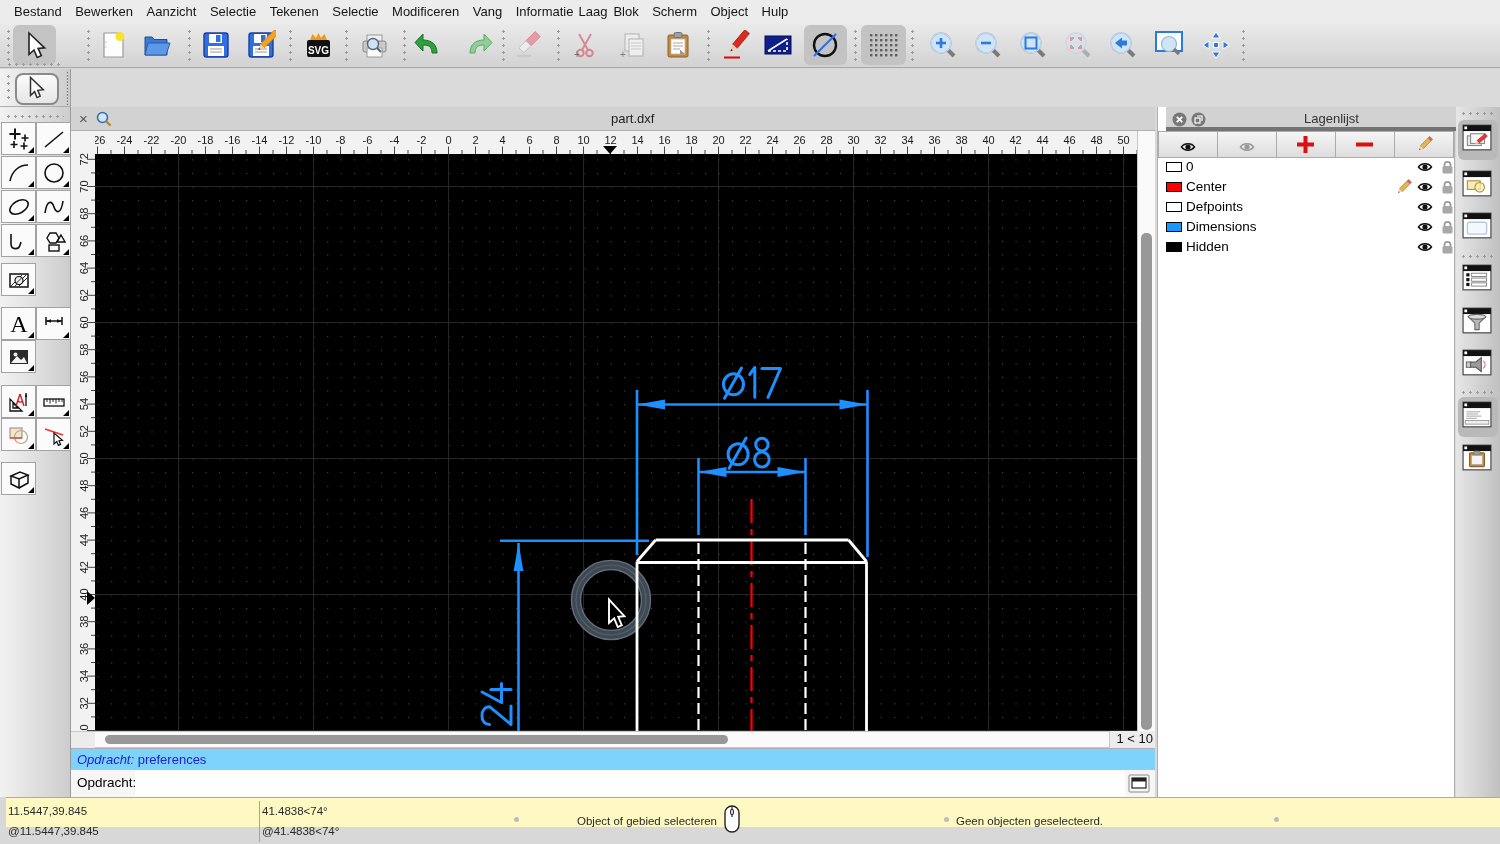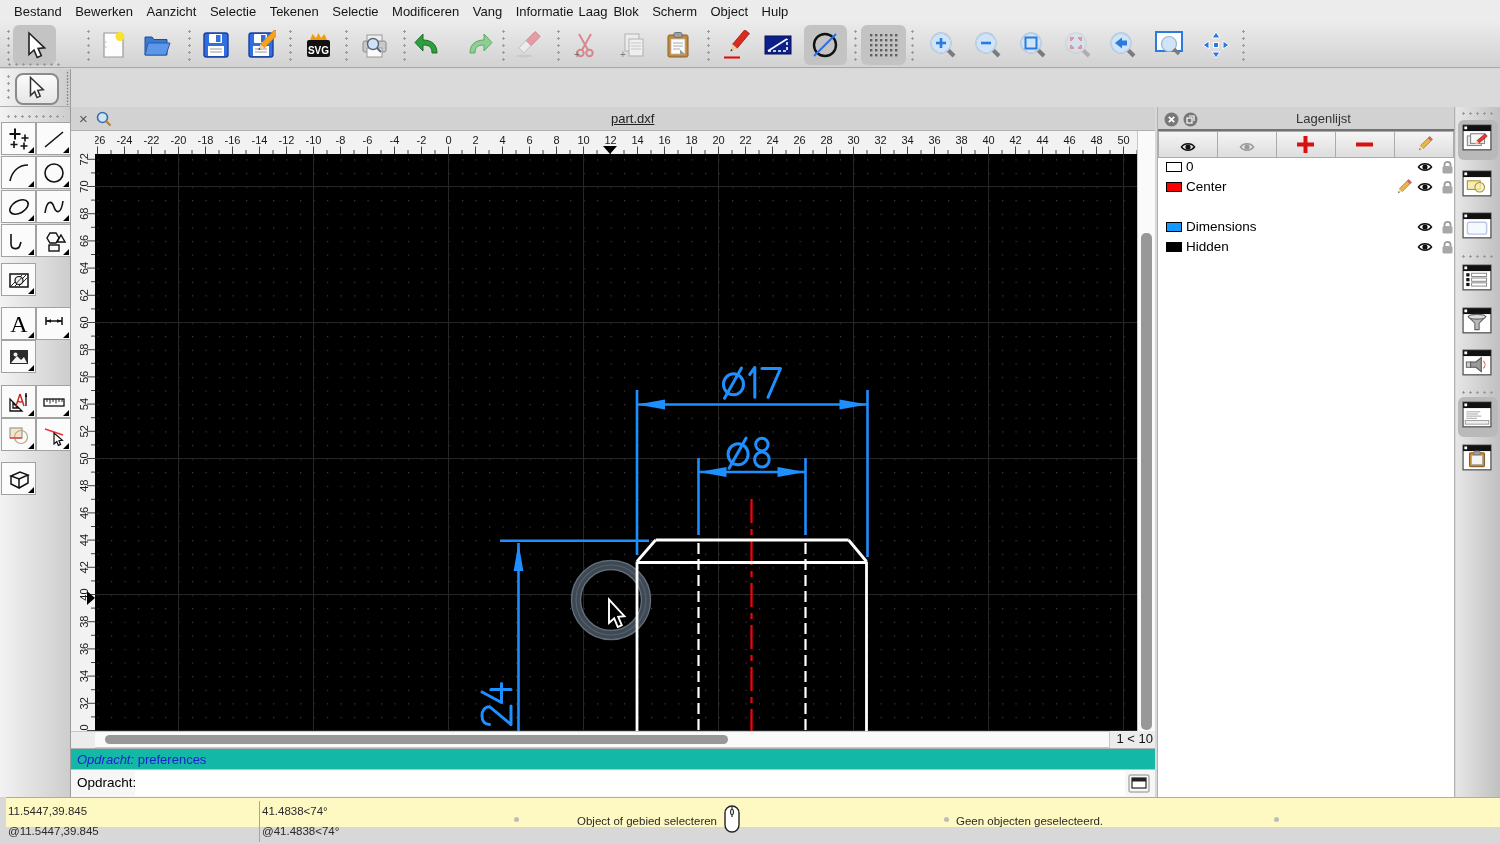--- a/index.html
+++ b/index.html
@@ -34,26 +34,26 @@
   #rulercorner { position:absolute; left:71px; top:131px; width:24px; height:23px; background:#f2f2f2; }
   
   #canvas { position:absolute; left:95px; top:154px; width:1042px; height:577px; background:#000; }
   
   #hscroll { position:absolute; left:95px; top:731px; width:1015px; height:17px; background:#fafafa; border:1px solid #c8c8c8; border-left:none; }
   #hthumb { position:absolute; left:10px; top:3px; width:623px; height:9px; background:#989898; border-radius:4.5px; }
   #vscroll { position:absolute; left:1137px; top:131px; width:18px; height:600px; background:#fafafa; border-left:1px solid #c8c8c8; }
   #vthumb { position:absolute; left:3px; top:102px; width:11px; height:497px; background:#989898; border-radius:5px; }
   #pageind { position:absolute; left:1110px; top:731px; width:45px; height:17px; background:#ececec; font-size:13px; color:#111; text-align:right; line-height:16px; padding-right:2px; }
   
-  #cmdhist { position:absolute; left:71px; top:748px; width:1084px; height:21px; background:#14b8a6; border-top:1px solid #b0b0b0; font-size:13px; color:#2020d0; line-height:22px; padding-left:6px; }
+  #cmdhist { position:absolute; left:71px; top:748px; width:1084px; height:21px; background:#7dd3fc; border-top:1px solid #b0b0b0; font-size:13px; color:#2020d0; line-height:22px; padding-left:6px; }
   #cmdrow { position:absolute; left:71px; top:769px; width:1084px; height:28px; background:#f6f6f6; border-top:1px solid #c0c0c0; font-size:13.5px; }
   #cmdinput { position:absolute; left:64px; top:1px; right:30px; bottom:1px; background:#fff; }
   
   #rpanel { position:absolute; left:1157px; top:107px; width:298px; height:690px; background:#fff; border-left:1px solid #b0b0b0; border-right:1px solid #b0b0b0; }
-  #rtitle { position:absolute; left:0; top:0; width:100%; height:24px; background:#d2d2d2; border-bottom:2px solid #737373; font-size:13px; color:#333; }
+  #rtitle { position:absolute; left:8px; top:0; width:100%; height:24px; background:#d2d2d2; border-bottom:4px solid #737373; font-size:13px; color:#333; }
   #rtools { position:absolute; left:0; top:24px; width:100%; height:27px; background:linear-gradient(#f6f6f6,#dcdcdc); display:flex; }
   #rtools .rb { flex:1; border:1px solid #ababab; border-left:none; position:relative; }
   #rtools .rb:first-child { border-left:1px solid #ababab; }
   .lrow { position:absolute; left:0; width:100%; height:20px; font-size:13.5px; color:#000; }
   .swatch { position:absolute; left:8px; top:5px; width:16px; height:10px; border:1.2px solid #000; }
   
   #dock { position:absolute; left:1456px; top:107px; width:44px; height:690px; background:linear-gradient(90deg,#e6e6e6,#c0c0c0); }
   .dockbtn { position:absolute; left:6px; width:34px; height:34px; z-index:2; }
   .docksel { position:absolute; left:2px; width:40px; height:40px; background:#b9b9b9; border-radius:6px; z-index:1; }
   
@@ -461,21 +461,21 @@
         <div class="tri"></div>
       </div>
     </div>
 
   <div id="tabbar">
     <span style="position:absolute;left:8px;top:3px;color:#555;font-size:15px">×</span>
     <span style="position:absolute;left:25px;top:4px"><svg width="16" height="16" viewBox="0 0 16 16">
           <circle cx="6.5" cy="6.5" r="5" fill="#cfe4f7" stroke="#3a6ea8" stroke-width="1.6"></circle>
           <line x1="10" y1="10" x2="14.5" y2="14.5" stroke="#b5822a" stroke-width="2.2"></line>
         </svg></span>
-      <span style="position:absolute;left:540px;top:4px;text-decoration:underline;">part.dxf</span>
+      <span style="position:absolute;left:540px;top:4px;">part.dxf</span>
   </div>
 
   <div style="position:absolute;left:0;top:106px;width:71px;height:1px;background:#adadad"></div>
     <div id="rulercorner"></div>
   <div id="hruler"><svg width="1042" height="23" font-family="Liberation Sans, sans-serif" font-size="11" fill="#1a1a1a">
         <rect width="1042" height="23" fill="#f2f2f2"></rect>
         <g stroke="#444" stroke-width="1">
           <line x1="2.5" y1="15.5" x2="2.5" y2="23"></line>
           <line x1="16.0" y1="19" x2="16.0" y2="23"></line>
           <line x1="29.5" y1="15.5" x2="29.5" y2="23"></line>
@@ -857,20 +857,32 @@
           </svg></span>
         <span style="position:absolute;left:259px;top:4px"><svg width="16" height="12" viewBox="0 0 16 12">
             <path d="M 1.5,6 C 4.5,1.8 11.5,1.8 14.5,6 C 11.5,10.2 4.5,10.2 1.5,6 Z" fill="none" stroke="#111" stroke-width="1.5"></path>
             <circle cx="8" cy="6" r="2.6" fill="#111"></circle>
           </svg></span>
         <span style="position:absolute;left:283px;top:3px"><svg width="13" height="14" viewBox="0 0 13 14">
             <path d="M 3.5,6 L 3.5,4.5 C 3.5,1 9.5,1 9.5,4.5 L 9.5,6" fill="none" stroke="#9a9a9a" stroke-width="1.8"></path>
             <rect x="1.5" y="6" width="10" height="7.5" rx="1.5" fill="#a8a8a8"></rect>
           </svg></span>
       </div>
+    <div class="lrow" style="top:90px;">
+        <div class="swatch" style="background:#fff"></div>
+        <span style="position:absolute;left:28px;top:2px">Defpoints</span>
+        <span style="position:absolute;left:259px;top:4px"><svg width="16" height="12" viewBox="0 0 16 12">
+            <path d="M 1.5,6 C 4.5,1.8 11.5,1.8 14.5,6 C 11.5,10.2 4.5,10.2 1.5,6 Z" fill="none" stroke="#111" stroke-width="1.5"></path>
+            <circle cx="8" cy="6" r="2.6" fill="#111"></circle>
+          </svg></span>
+        <span style="position:absolute;left:283px;top:3px"><svg width="13" height="14" viewBox="0 0 13 14">
+            <path d="M 3.5,6 L 3.5,4.5 C 3.5,1 9.5,1 9.5,4.5 L 9.5,6" fill="none" stroke="#9a9a9a" stroke-width="1.8"></path>
+            <rect x="1.5" y="6" width="10" height="7.5" rx="1.5" fill="#a8a8a8"></rect>
+          </svg></span>
+      </div>
     <div class="lrow" style="top:110px;">
         <div class="swatch" style="background:#1499ff"></div>
         <span style="position:absolute;left:28px;top:2px">Dimensions</span>
         <span style="position:absolute;left:259px;top:4px"><svg width="16" height="12" viewBox="0 0 16 12">
             <path d="M 1.5,6 C 4.5,1.8 11.5,1.8 14.5,6 C 11.5,10.2 4.5,10.2 1.5,6 Z" fill="none" stroke="#111" stroke-width="1.5"></path>
             <circle cx="8" cy="6" r="2.6" fill="#111"></circle>
           </svg></span>
         <span style="position:absolute;left:283px;top:3px"><svg width="13" height="14" viewBox="0 0 13 14">
             <path d="M 3.5,6 L 3.5,4.5 C 3.5,1 9.5,1 9.5,4.5 L 9.5,6" fill="none" stroke="#9a9a9a" stroke-width="1.8"></path>
             <rect x="1.5" y="6" width="10" height="7.5" rx="1.5" fill="#a8a8a8"></rect>

